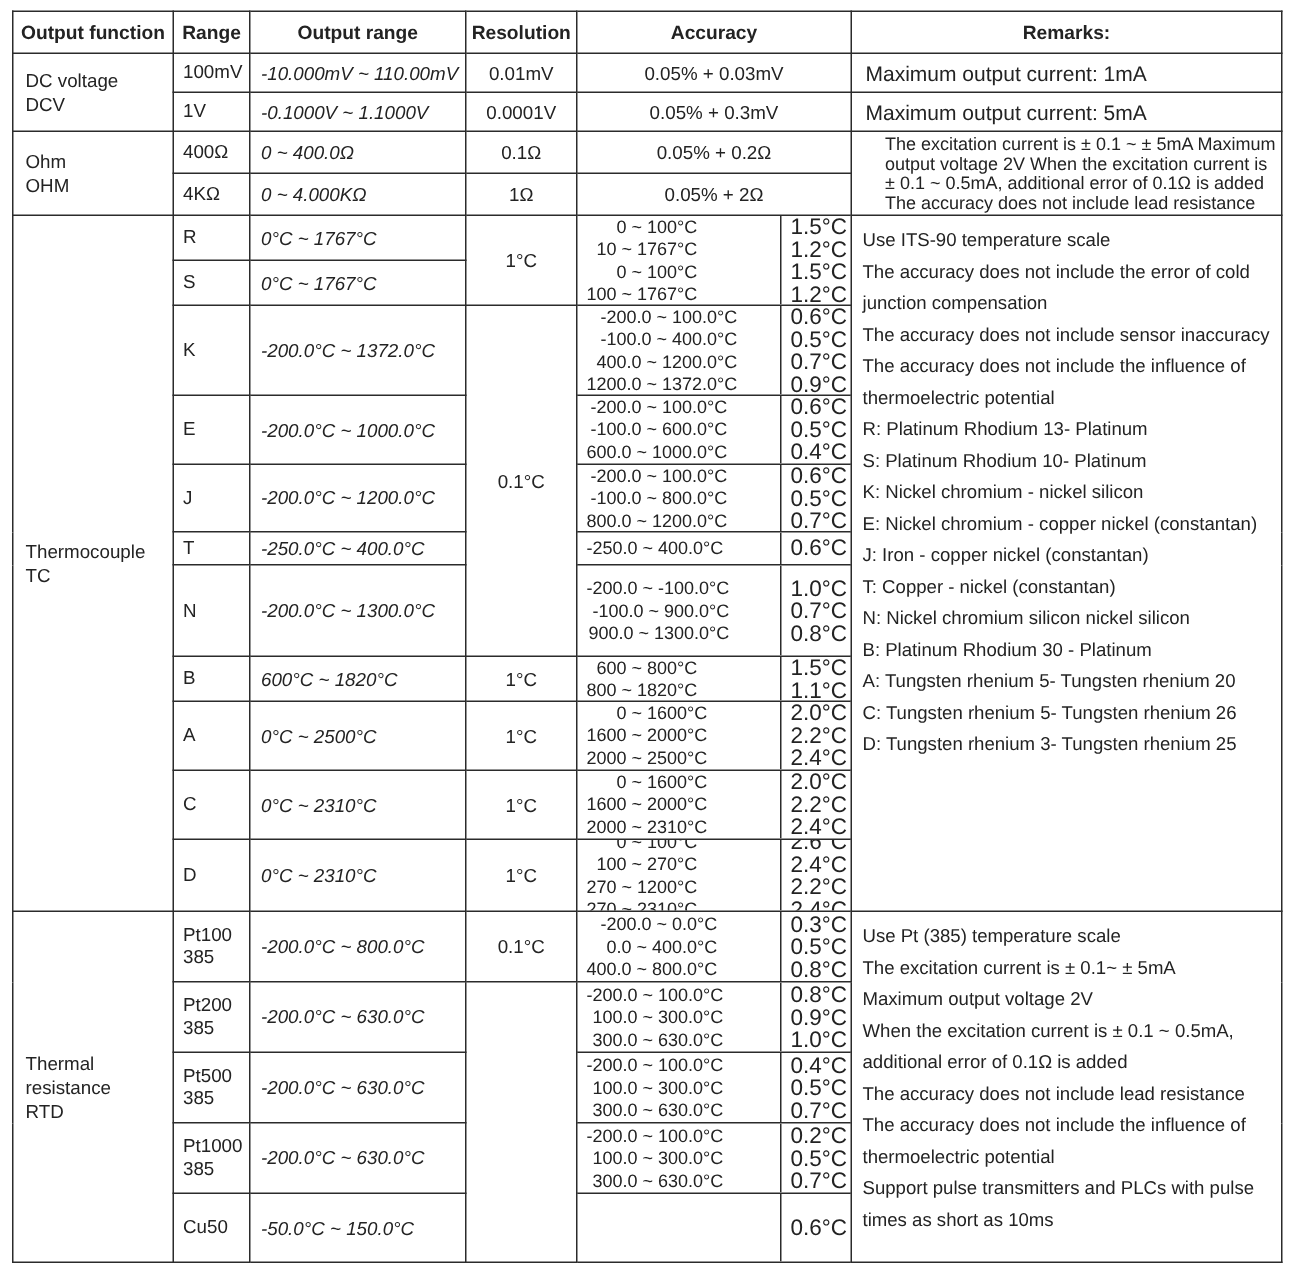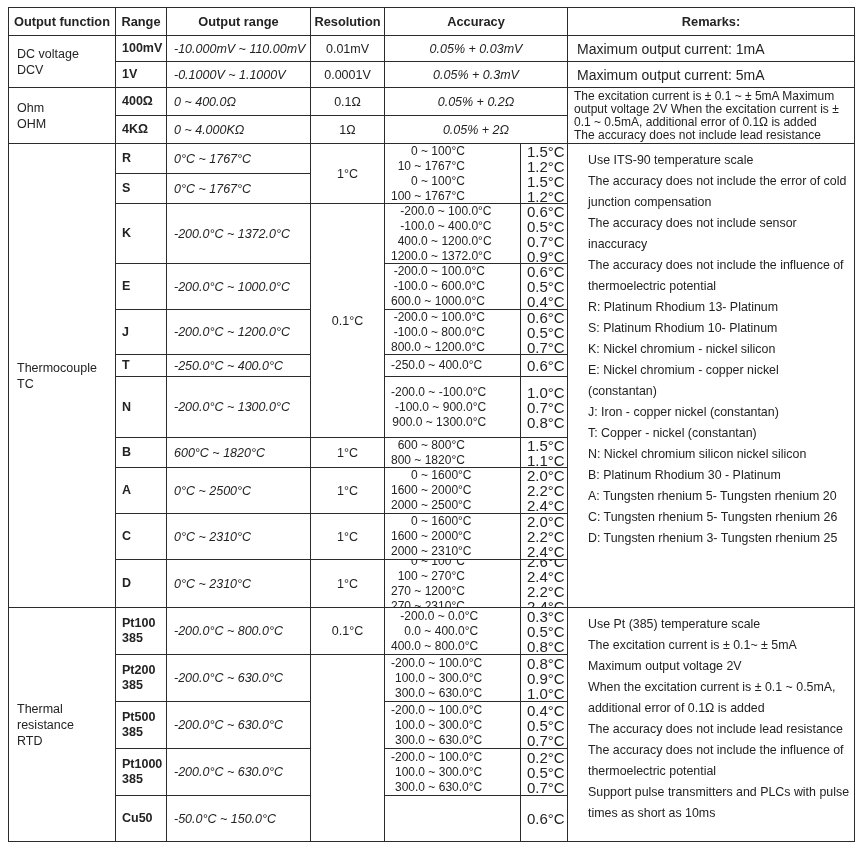--- a/index.html
+++ b/index.html
@@ -6,34 +6,34 @@
   body{width:862px;height:850px;font-family:"Liberation Sans",sans-serif;color:#232323;}
   .wrap{padding:7px 8px;}
   table{border-collapse:collapse;table-layout:fixed;width:846px;padding-left:36px;}
   th,td{border:1.5px solid #2b2b2b;padding:0;font-size:12.5px;font-weight:normal;vertical-align:middle;overflow:hidden;}
   th{font-weight:bold;text-align:center;font-size:12.8px;}
   
   .rh{height:28px}.r26{height:26px}.r28{height:28px}.r30{height:30px}.r22{height:22px}
   .r45{height:45px}.r46{height:46px}.r47{height:47px}.r48{height:48px}.r60{height:60px}.r61{height:61px}
   
   .fn{padding-left:8px;white-space:pre-line;line-height:16px;}
-  .rng{padding-left:6px;white-space:pre-line;line-height:15px;font-weight:bold;}
+  .rng{padding-left:6px;white-space:pre-line;line-height:15px;}
   .out{padding-left:7px;font-style:italic;}
   .res{text-align:center;}
-  .acc1{text-align:center;font-style:italic;}
+  .acc1{text-align:center;}
   .acc-cell{padding:0;position:relative;text-align:right;}
   .acc-split{position:absolute;inset:0;display:flex;}
   .acc-ranges{flex:1;display:flex;align-items:center;}
   .acc-ranges>span{padding-left:6px;white-space:pre-line;line-height:15px;font-size:12px;}
   .acc-vals{width:46px;border-left:1.5px solid #2b2b2b;display:flex;align-items:center;}
   .acc-vals>span{padding-left:6px;white-space:pre-line;line-height:15px;font-size:15px;}
   .remark{vertical-align:top;padding:6px 4px 0 7px;}
-  .remark .txt{white-space:pre-line;line-height:21px;font-size:12.4px;margin-left:13px;}
+  .remark .txt{white-space:pre-line;line-height:21px;font-size:12.4px;}
   .remark-tight{vertical-align:top;padding:2px 3px 0 6px;}
-  .remark-tight .txt{white-space:pre-line;line-height:13px;font-size:12px;}
+  .remark-tight .txt{white-space:pre-line;line-height:13px;font-size:12px;margin-left:16px;}
   .remark-mid{padding-left:9px;font-size:14px;}
 </style>
 </head>
 <body>
 
 <div class="wrap">
 <table>
 <colgroup>
   <col style="width:107px">
         <col style="width:51px">

